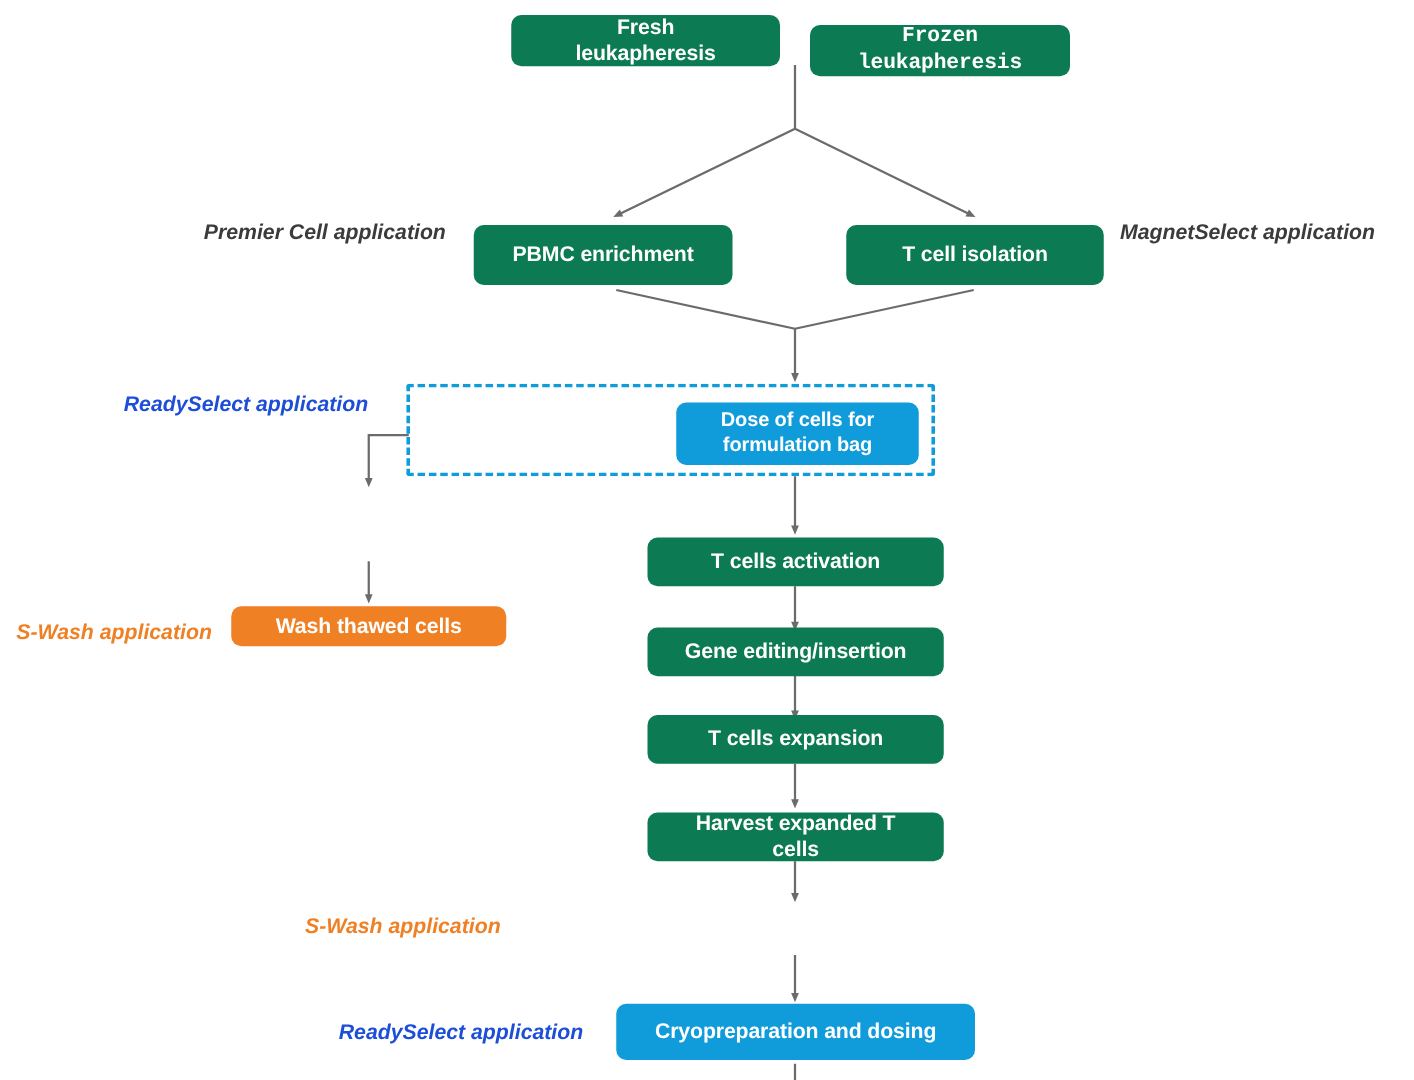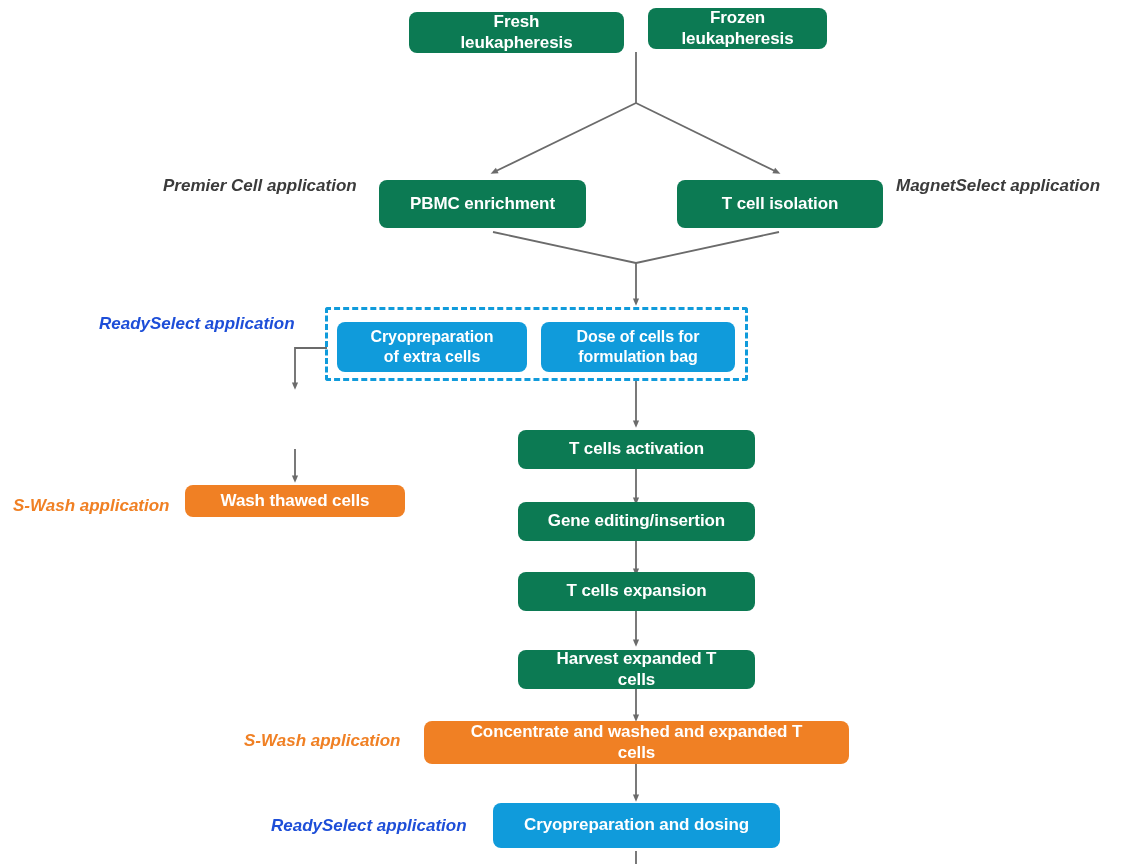--- a/index.html
+++ b/index.html
@@ -106,36 +106,32 @@
       <path d="M636,851 L636,864"></path>
     </g>
   </svg>
 
   <div class="dashbox" style="left:325px; top:307px; width:423px; height:74px;"></div>
 
   <div class="node green" style="left:409px; top:12px; width:215px; height:41px; font-size:17px;">
     <span>Fresh leukapheresis</span>
   </div>
 
-  <div class="node green" style="left:648px; top:8px; width:179px; height:41px; font-size:17px;">
+  <div class="node green" style="left:648px; top:20px; width:208px; height:41px; font-size:17px;font-family:Liberation Mono, monospace;">
     <span>Frozen leukapheresis</span>
   </div>
 
   <div class="node green" style="left:379px; top:180px; width:207px; height:48px; font-size:17px;">
     <span>PBMC enrichment</span>
   </div>
 
   <div class="node green" style="left:677px; top:180px; width:206px; height:48px; font-size:17px;justify-content:center;">
     <span>T cell isolation</span>
   </div>
 
-  <div class="node blue" style="left:337px; top:322px; width:190px; height:50px; font-size:16px; flex-direction:column;">
-    <span>Cryopreparation</span>
-    <span>of extra cells</span>
-  </div>
 
   <div class="node blue" style="left:541px; top:322px; width:194px; height:50px; font-size:16px; flex-direction:column;">
     <span>Dose of cells for</span>
     <span>formulation bag</span>
   </div>
 
 
   <div class="node orange" style="left:185px; top:485px; width:220px; height:32px; font-size:17px;">
     <span>Wash thawed cells</span>
   </div>
@@ -149,23 +145,20 @@
   </div>
 
   <div class="node green" style="left:518px; top:572px; width:237px; height:39px; font-size:17px;">
     <span>T cells expansion</span>
   </div>
 
   <div class="node green" style="left:518px; top:650px; width:237px; height:39px; font-size:17px;">
     <span>Harvest expanded T cells</span>
   </div>
 
-  <div class="node orange" style="left:424px; top:721px; width:425px; height:43px; font-size:17px;">
-    <span>Concentrate and washed and expanded T cells</span>
-  </div>
 
   <div class="node blue" style="left:493px; top:803px; width:287px; height:45px; font-size:17px;">
     <span>Cryopreparation and dosing</span>
   </div>
 
   <div class="label dark" style="left:163px; top:177px; font-size:17px;">Premier Cell application</div>
 
   <div class="label dark" style="left:896px; top:177px; font-size:17px;">MagnetSelect application</div>
 
   <div class="label blue-t" style="left:99px; top:315px; font-size:17px;">ReadySelect application</div>

